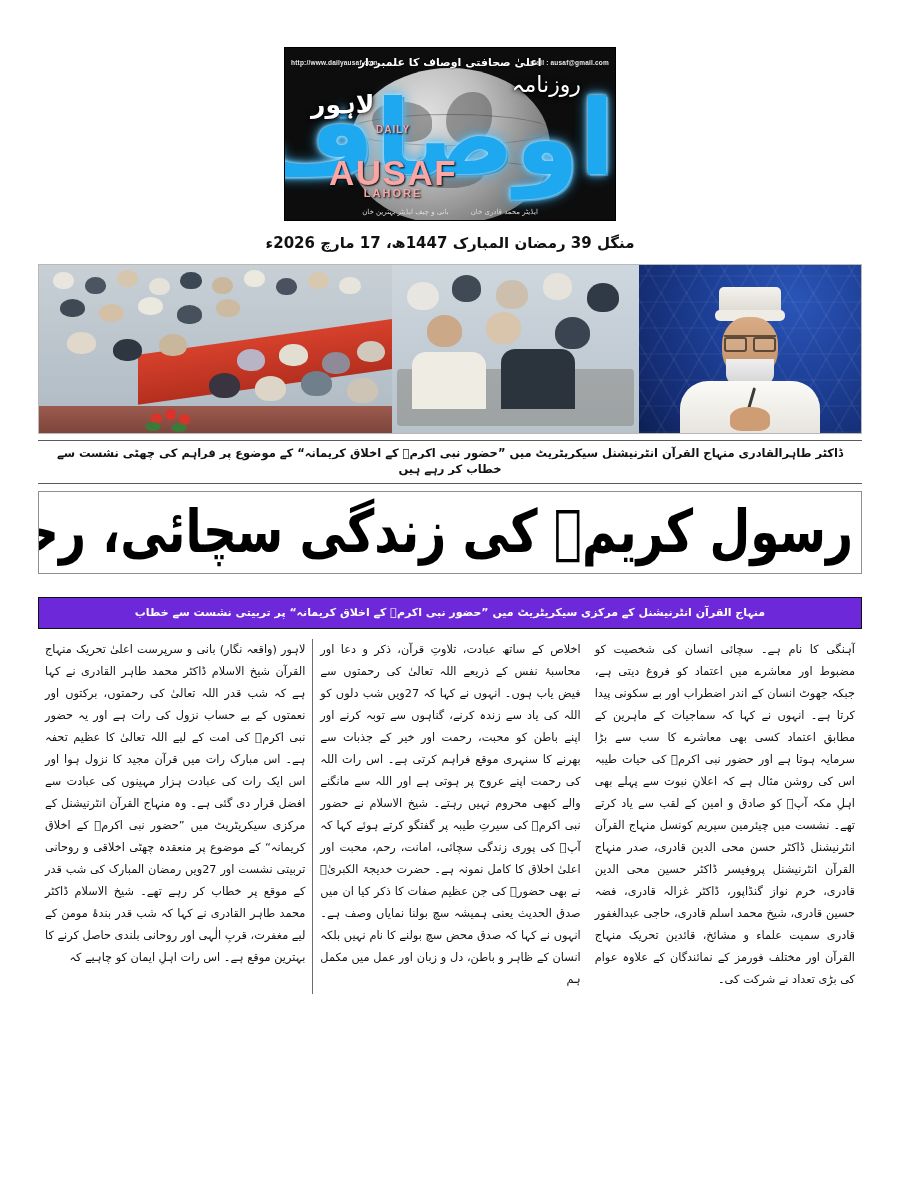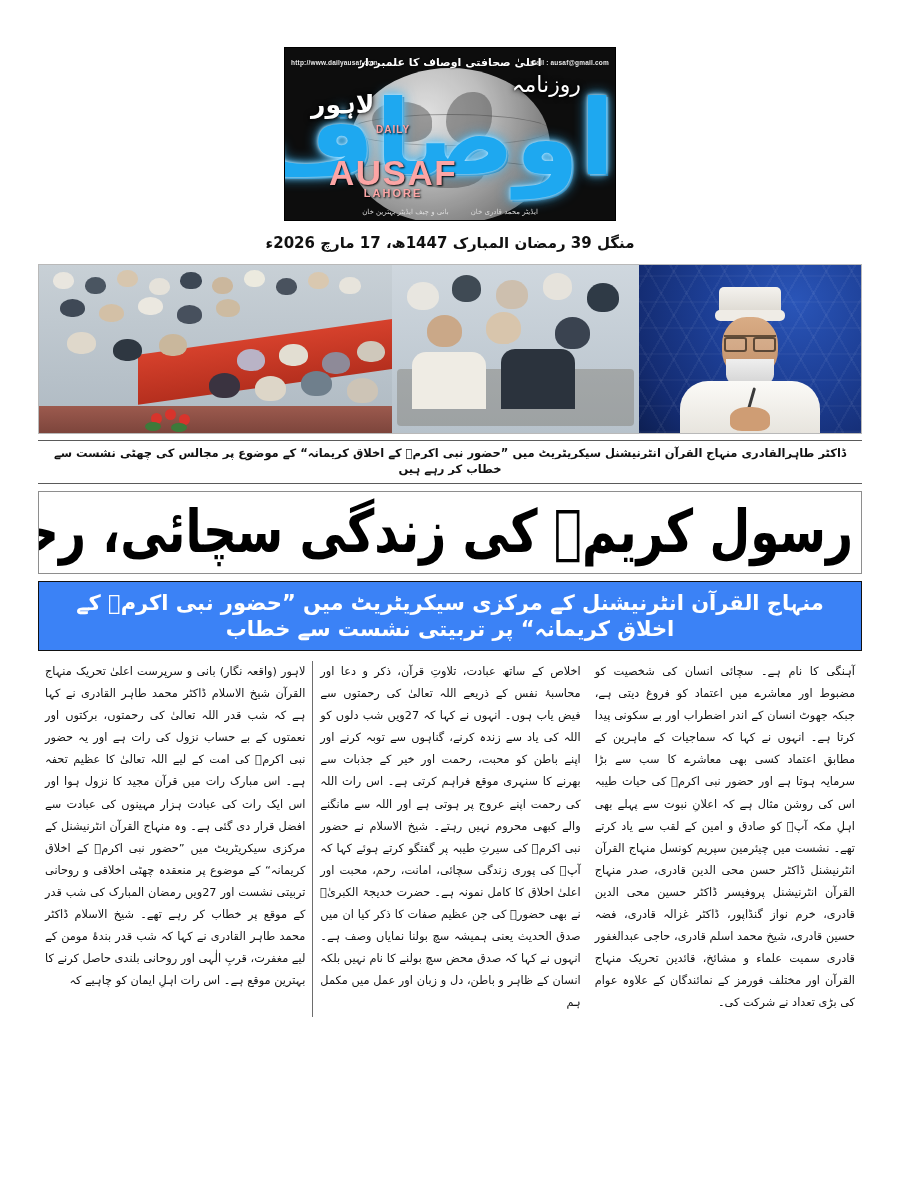--- a/index.html
+++ b/index.html
@@ -165,22 +165,22 @@
   }
 
   
   .subhead{
     margin:7px 38px 0 38px;border-top:1px solid #6a6a6a;border-bottom:1px solid #6a6a6a;
     padding:7px 6px;text-align:center;font-size:16px;font-weight:bold;line-height:1.3;
   }
 
   
   .banner{
-    margin:7px 38px 0 38px;background:#3b82f6;color:#fff;
-    text-align:center;padding:8px 6px;font-size:21px;font-weight:bold;line-height:1.25;
+    margin:23px 38px 0 38px;background:#6d28d9;color:#fff;
+    text-align:center;padding:8px 6px;font-size:11px;font-weight:bold;line-height:1.25;
     border:1px solid #111;box-sizing:border-box;
   }
 
   
   .cols{
     margin:10px 38px 0 38px;display:flex;gap:0;align-items:stretch;
   }
   .col{
     flex:1 1 0;padding:0 7px;box-sizing:border-box;
     font-size:11.3px;line-height:1.95;text-align:justify;
@@ -293,21 +293,21 @@
           <span class="fl" style="left:6px;top:4px;"></span>
           <span class="fl" style="left:20px;top:0px;"></span>
           <span class="fl" style="left:34px;top:5px;"></span>
           <span class="fgrn" style="left:0px;top:13px;"></span>
           <span class="fgrn" style="left:26px;top:14px;"></span>
         </span>
       </div>
     </div>
   </div>
 
-  <div class="caption">ڈاکٹر طاہرالقادری منہاج القرآن انٹرنیشنل سیکریٹریٹ میں ”حضور نبی اکرمؐ کے اخلاق کریمانہ“ کے موضوع پر مجالس کی چھٹی نشست سے خطاب کر رہے ہیں</div>
+  <div class="caption">ڈاکٹر طاہرالقادری منہاج القرآن انٹرنیشنل سیکریٹریٹ میں ”حضور نبی اکرمؐ کے اخلاق کریمانہ“ کے موضوع پر فراہم کی چھٹی نشست سے خطاب کر رہے ہیں</div>
 
   <div class="headline-box">
     <div class="headline">رسول کریمؐ کی زندگی سچائی، رحم، محبت اور اعلیٰ اخلاق کا کامل نمونہ، طاہرالقادری</div>
   </div>
 
 
   <div class="banner">منہاج القرآن انٹرنیشنل کے مرکزی سیکریٹریٹ میں ”حضور نبی اکرمؐ کے اخلاق کریمانہ“ پر تربیتی نشست سے خطاب</div>
 
   <div class="cols">
     <div class="col">

